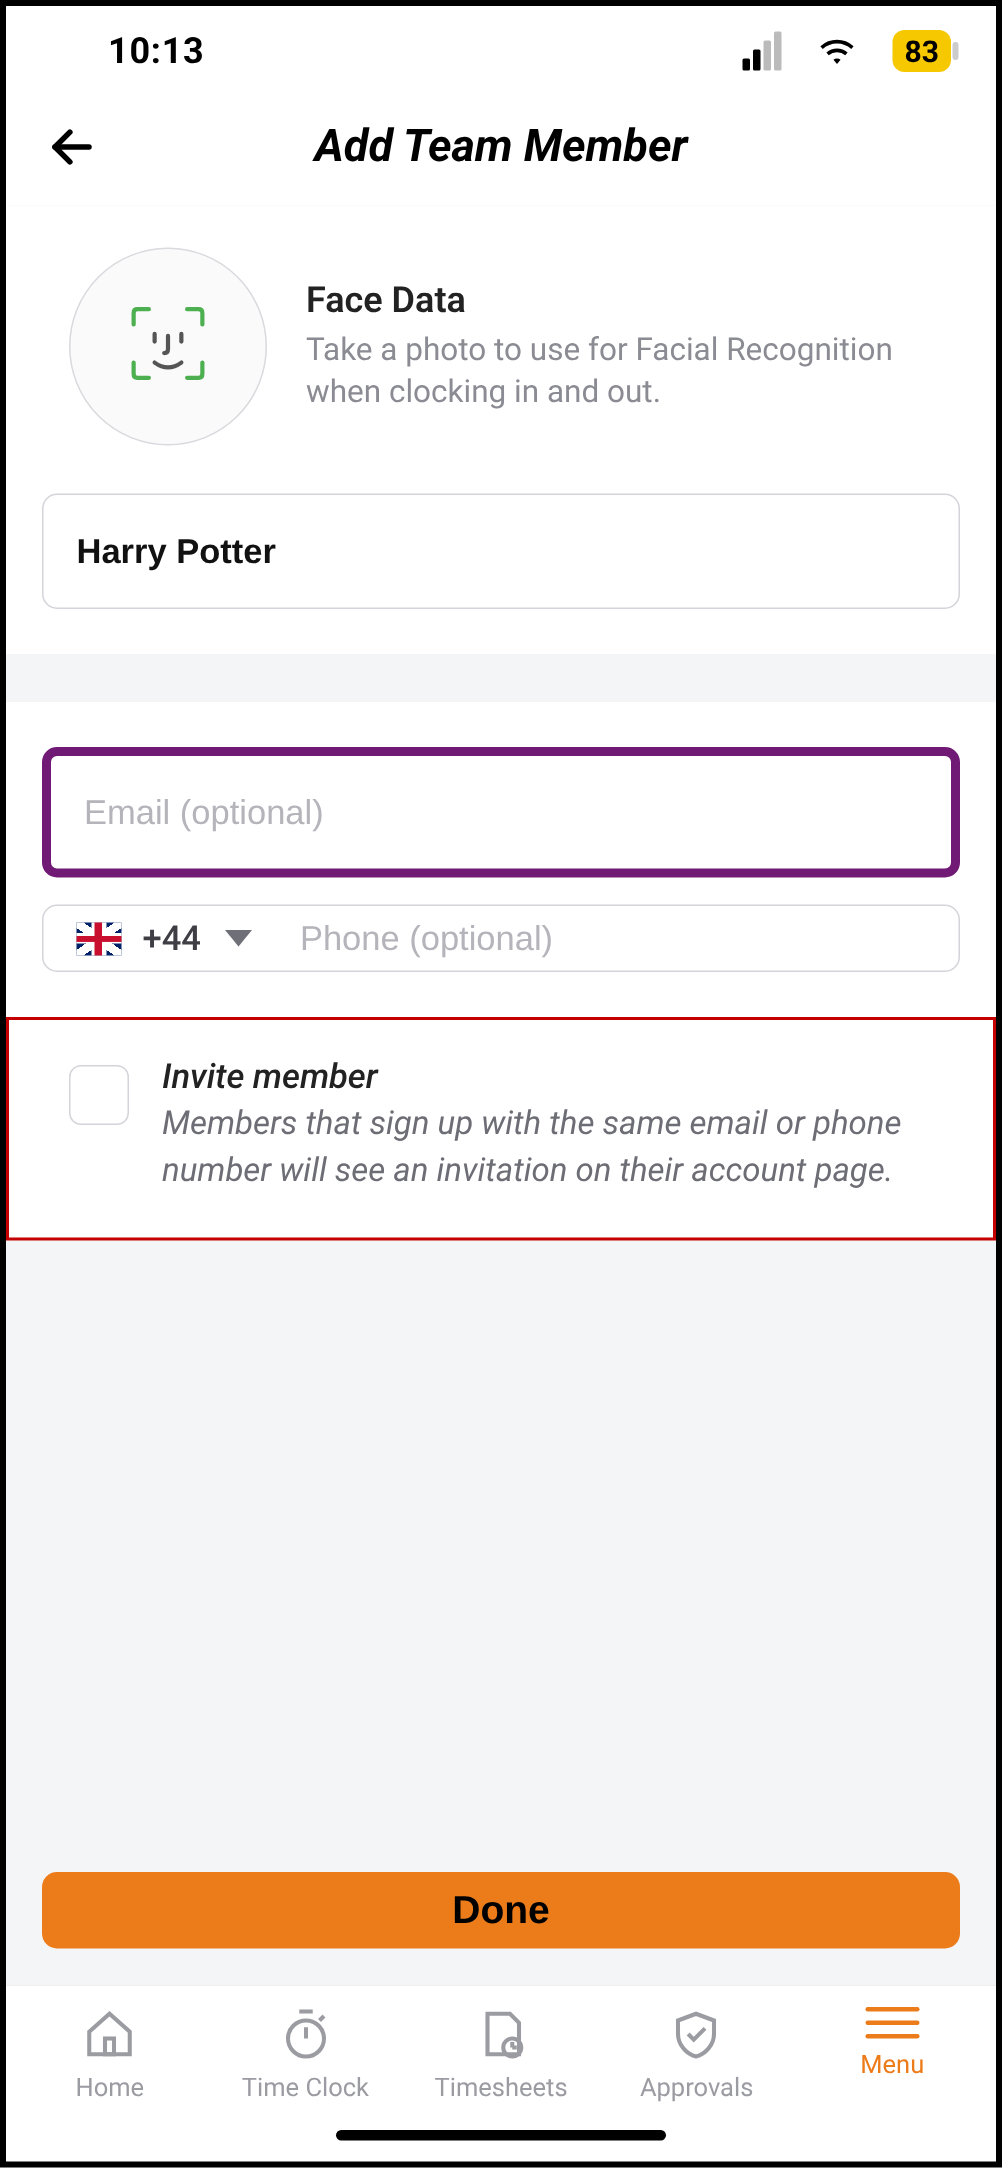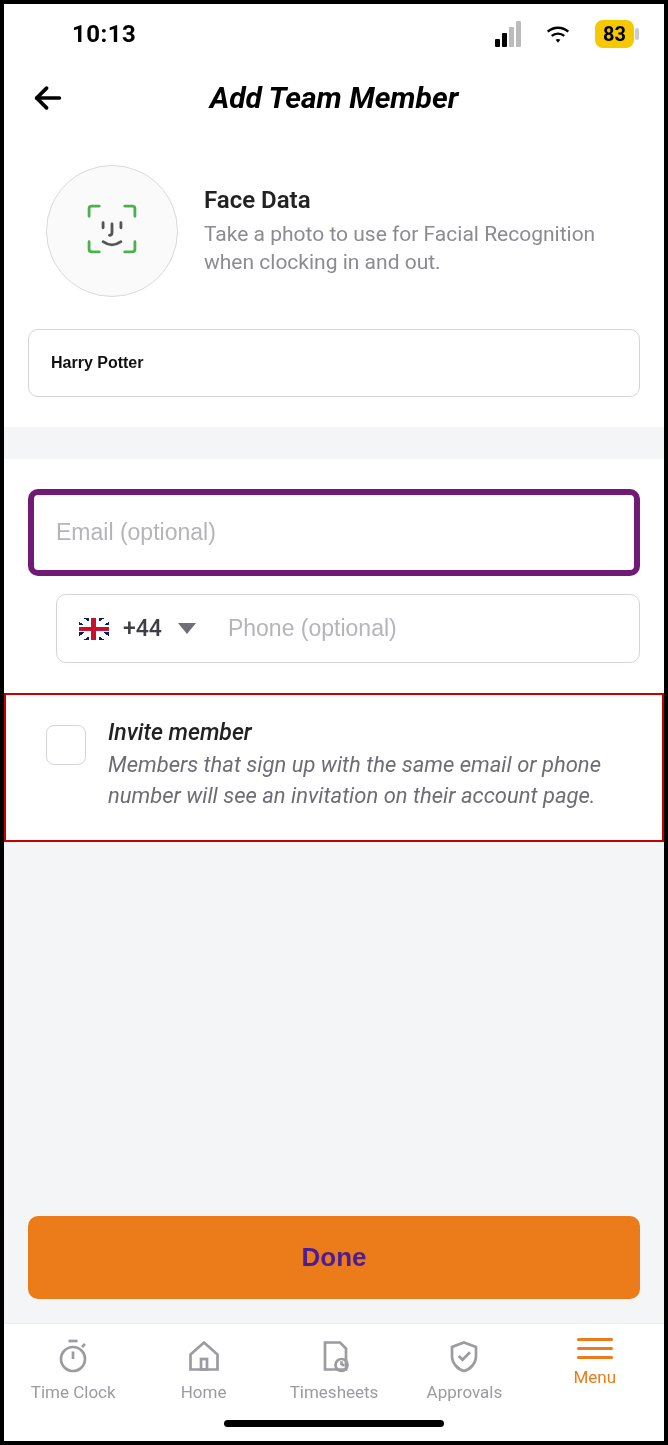--- a/index.html
+++ b/index.html
@@ -119,21 +119,21 @@
     color:#8b8b93;
     line-height:1.35;
   }
 
   .input-wrap { padding-bottom:30px; }
   .text-input {
     width:100%;
     border:1px solid #d4d4da;
     border-radius:10px;
     padding:24px 22px;
-    font-size:16px;
+    font-size:23px;
     color:#111;
     font-weight:600;
     outline:none;
     background:#fff;
   }
   .text-input::placeholder { color:#a9a9b0; font-weight:500;}
 
   .gap { height:32px; }
 
   .section.contact { padding-top:30px; padding-bottom:30px;}
@@ -149,24 +149,23 @@
     margin-bottom:18px;
     font-weight:500;
   }
   .email-input::placeholder{color:#b4b4ba;}
 
   .phone-row {
     display:flex;
     align-items:center;
     border:1px solid #d4d4da;
     border-radius:10px;
-    padding:20px 22px;
+    padding:8px 22px;
     gap:14px;
     background:#fff;
-    margin-left:28px;
   }
   .flag {
     width:30px;height:22px;
     background:linear-gradient(#012169,#012169);
     position:relative;
     flex-shrink:0;
   }
   .flag::before,.flag::after{content:"";position:absolute;inset:0;}
   .flag::before{
     background:
@@ -231,26 +230,26 @@
     color:#6d6d75;
     line-height:1.4;
   }
 
   .spacer { flex:1; }
 
   .done-wrap { padding:0 24px 24px; }
   .done-btn {
     width:100%;
     background:#ec7b1a;
-    color:#4c1d95;
+    color:#000000;
     font-size:26px;
     font-weight:600;
     border:none;
     border-radius:10px;
-    padding:26px 0;
+    padding:10px 0;
     cursor:pointer;
   }
 
   
   .tabbar {
     display:flex;
     justify-content:space-around;
     align-items:flex-start;
     border-top:1px solid #eee;
     padding:14px 4px 16px;
@@ -360,33 +359,33 @@
 
   <div class="done-wrap">
     <button class="done-btn">Done</button>
   </div>
 
 </div>
 
 <div class="tabbar">
   <div class="tab">
     <svg viewBox="0 0 24 24" fill="none" stroke="#9b9ba2" stroke-width="1.8">
+      <path d="M3 11 L12 3 L21 11 V21 H3 Z"></path>
+      <rect x="10" y="14" width="4" height="7"></rect>
+    </svg>
+    <span>Home</span>
+  </div>
+  <div class="tab">
+    <svg viewBox="0 0 24 24" fill="none" stroke="#9b9ba2" stroke-width="1.8">
       <circle cx="12" cy="14" r="8"></circle>
       <line x1="12" y1="14" x2="12" y2="9"></line>
       <line x1="9" y1="2" x2="15" y2="2"></line>
       <line x1="18" y1="6" x2="20" y2="4"></line>
     </svg>
     <span>Time Clock</span>
-  </div>
-  <div class="tab">
-    <svg viewBox="0 0 24 24" fill="none" stroke="#9b9ba2" stroke-width="1.8">
-      <path d="M3 11 L12 3 L21 11 V21 H3 Z"></path>
-      <rect x="10" y="14" width="4" height="7"></rect>
-    </svg>
-    <span>Home</span>
   </div>
   <div class="tab">
     <svg viewBox="0 0 24 24" fill="none" stroke="#9b9ba2" stroke-width="1.8">
       <path d="M6 3 H16 L20 7 V21 H6 Z"></path>
       <circle cx="17" cy="18" r="4"></circle>
       <line x1="17" y1="18" x2="17" y2="15.5"></line>
       <line x1="17" y1="18" x2="19" y2="18"></line>
     </svg>
     <span>Timesheets</span>
   </div>

